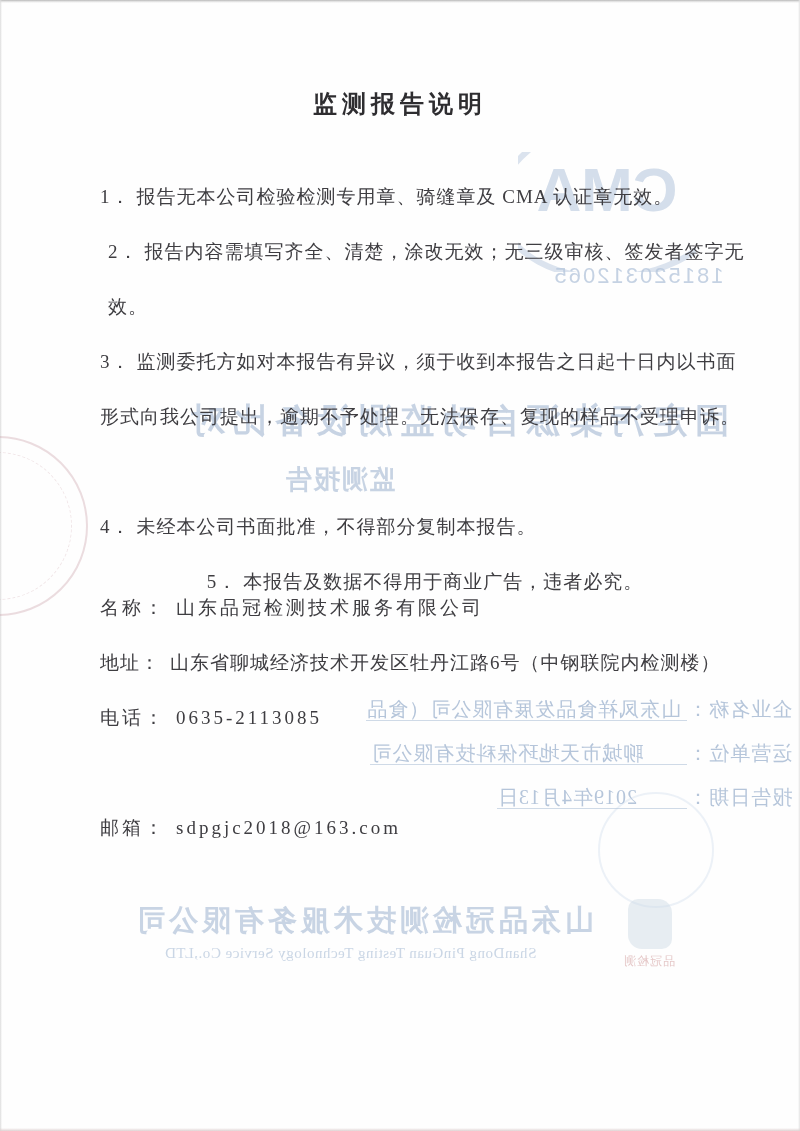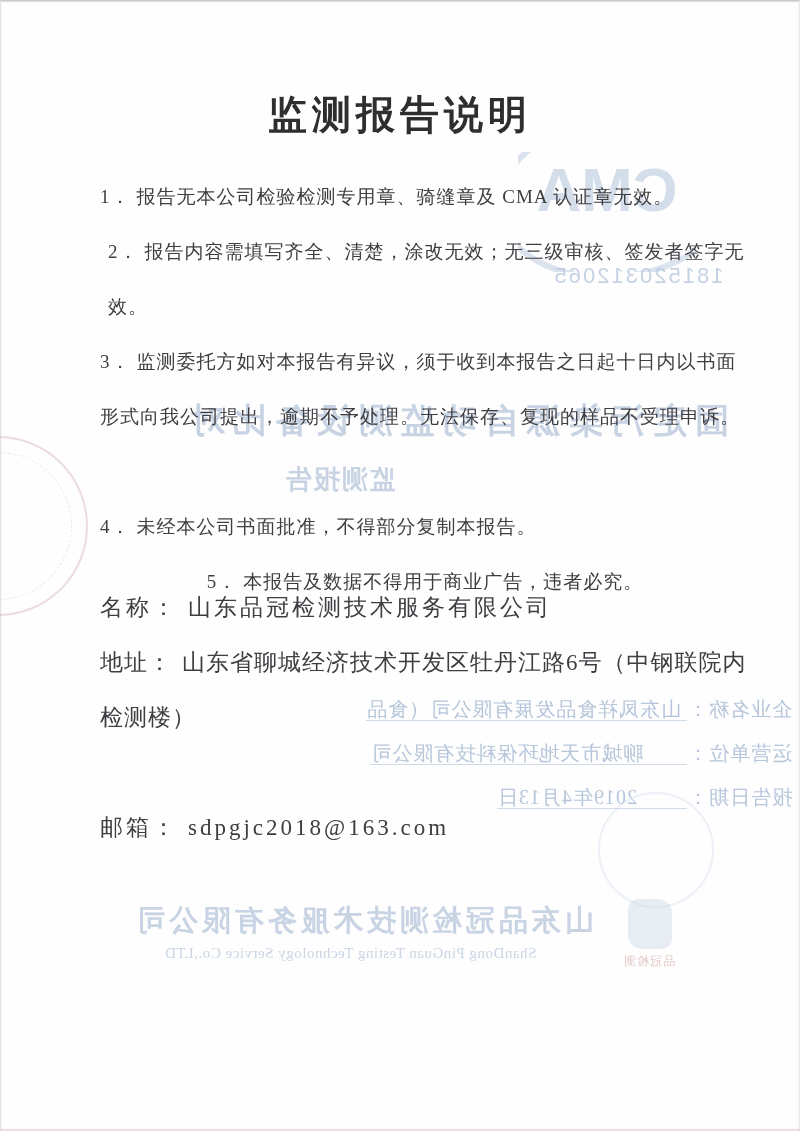--- a/index.html
+++ b/index.html
@@ -18,33 +18,33 @@
   .edge-left{position:absolute;top:0;bottom:0;left:0;width:2px;
     background:linear-gradient(90deg,#dcdcdc,rgba(255,255,255,0));}
   .edge-right{position:absolute;top:0;bottom:0;right:0;width:2px;
     background:linear-gradient(270deg,#e3e3e3,rgba(255,255,255,0));}
   .edge-bottom{position:absolute;left:0;right:0;bottom:0;height:3px;
     background:linear-gradient(0deg,#dfd2d2,rgba(255,255,255,0));}
 
   
   .title{
     position:absolute;top:88px;left:0;width:100%;
-    text-align:center;font-size:39px;font-weight:bold;
+    text-align:center;font-size:24px;font-weight:bold;
     letter-spacing:5px;color:#2e2d30;
   }
   .note{
     position:absolute;left:100px;width:650px;
     font-size:19px;line-height:55px;letter-spacing:1px;
     color:#3e3d41;
   }
   .note .num{margin-right:6px;}
   .n1{top:150px;} .n2{top:205px;margin-left:8px;} .n3{top:315px;} .n4{top:480px;} .n5{top:535px;text-align:center;}
 
   .contact{position:absolute;left:100px;width:660px;
-    font-size:23px;line-height:55px;letter-spacing:3px;color:#3e3d41;}
+    font-size:19px;line-height:55px;letter-spacing:3px;color:#3e3d41;}
   .c0{top:580px;} .c1{top:635px;letter-spacing:1px;} .c2{top:690px;} .c3{top:745px;} .c4{top:800px;}
   .contact .lbl{margin-right:10px;}
 
   
   .mir{transform:scaleX(-1);}
   .bleed{position:absolute;filter:blur(0.4px);}
 
   .cma-clip{position:absolute;left:518px;top:152px;width:178px;height:120px;overflow:hidden;}
   .cma-ellipse{position:absolute;left:-22px;top:-36px;width:226px;height:152px;
     border:6px solid rgba(178,196,219,0.45);border-radius:50%;transform:rotate(-6deg);}
@@ -122,20 +122,21 @@
   <div class="title">监测报告说明</div>
 
   <p class="note n1"><span class="num">1．</span><span>报告无本公司检验检测专用章、骑缝章及 CMA 认证章无效。</span></p>
   <p class="note n2"><span class="num">2．</span><span>报告内容需填写齐全、清楚，涂改无效；无三级审核、签发者签字无效。</span></p>
   <p class="note n3"><span class="num">3．</span><span>监测委托方如对本报告有异议，须于收到本报告之日起十日内以书面形式向我公司提出，逾期不予处理。无法保存、复现的样品不受理申诉。</span></p>
   <p class="note n4"><span class="num">4．</span><span>未经本公司书面批准，不得部分复制本报告。</span></p>
   <p class="note n5"><span class="num">5．</span><span>本报告及数据不得用于商业广告，违者必究。</span></p>
 
   <div class="contact c0"><span class="lbl">名称：</span><span>山东品冠检测技术服务有限公司</span></div>
   <div class="contact c1"><span class="lbl">地址：</span><span>山东省聊城经济技术开发区牡丹江路6号（中钢联院内检测楼）</span></div>
+  <div class="contact c2"><span class="lbl">电话：</span><span>0635-2113085</span></div>
   <div class="contact c4"><span class="lbl">邮箱：</span><span>sdpgjc2018@163.com</span></div>
 
   <div class="bleed mir footer-cn">山东品冠检测技术服务有限公司</div>
   <div class="bleed mir footer-en">ShanDong PinGuan Testing Technology Service Co.,LTD</div>
   <div class="logo-mark bleed"></div>
   <div class="bleed mir logo-caption">品冠检测</div>
 
 </div>
 
 </body></html>

